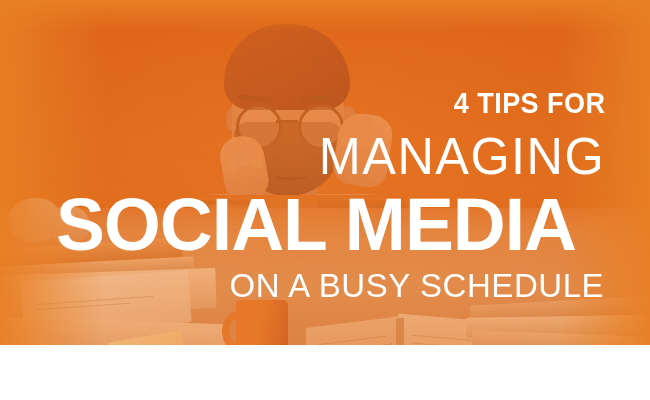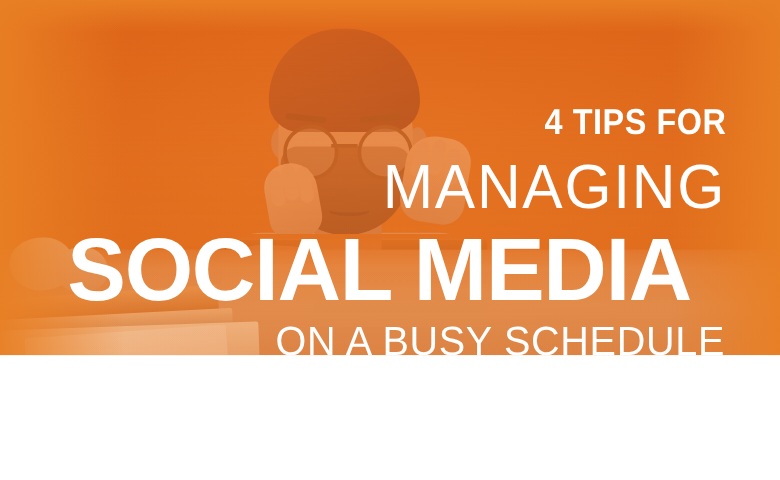--- a/index.html
+++ b/index.html
@@ -1,17 +1,17 @@
 <!DOCTYPE html>
 <html><head>
 <meta charset="utf-8">
 <style>
   html,body{margin:0;padding:0;background:#fff;}
   #stage{
-    position:relative;width:650px;height:296px;overflow:hidden;
+    position:relative;width:650px;height:345px;overflow:hidden;
     background:#e87f24;
     font-family:"Liberation Sans", sans-serif;
     -webkit-font-smoothing:antialiased;
   }
 
   
   .photo{position:absolute;inset:0;overflow:hidden;}
 
   
   .desk{

